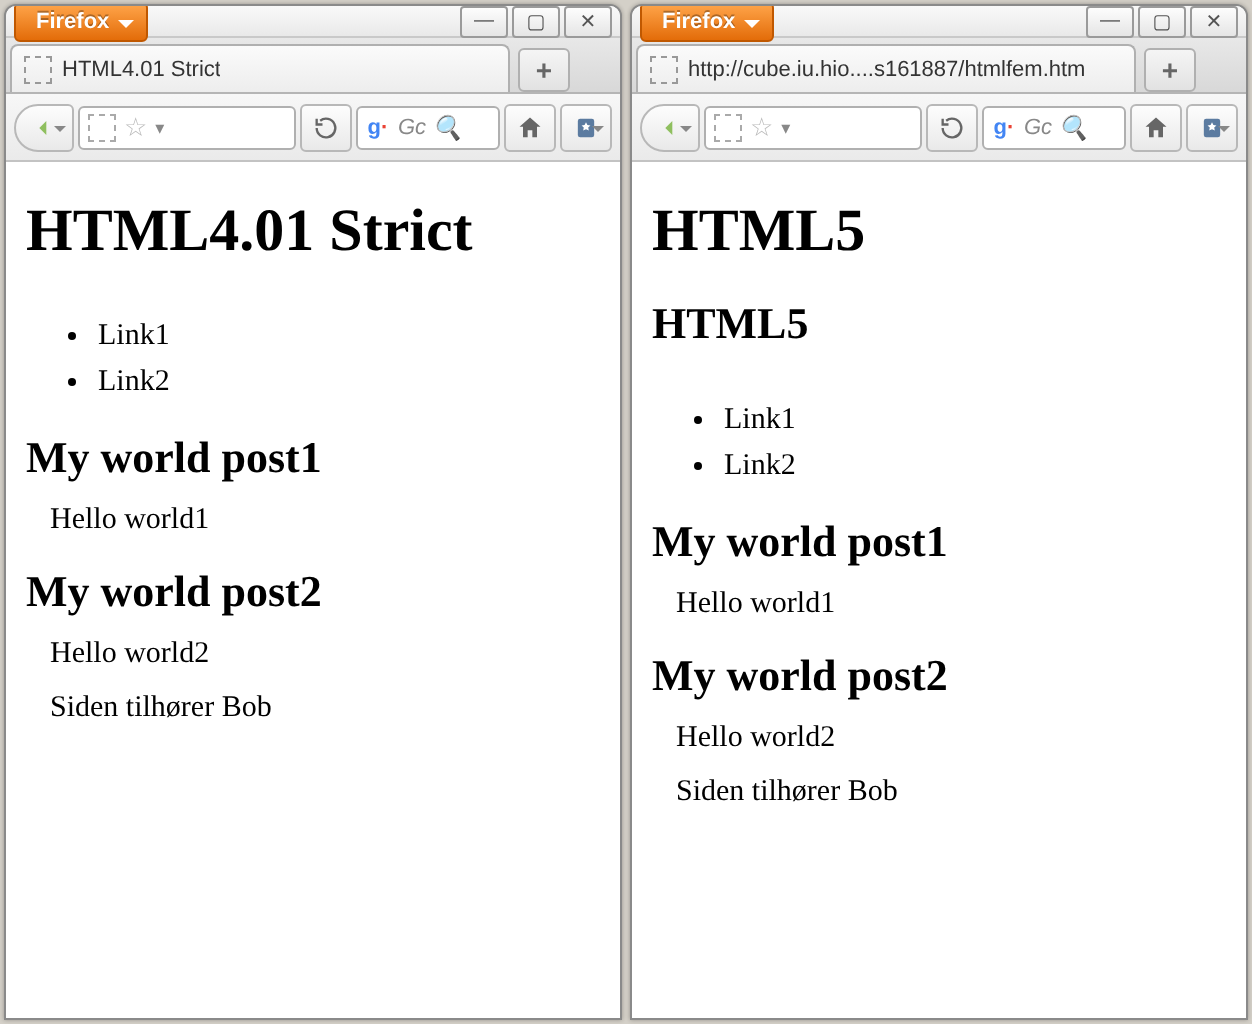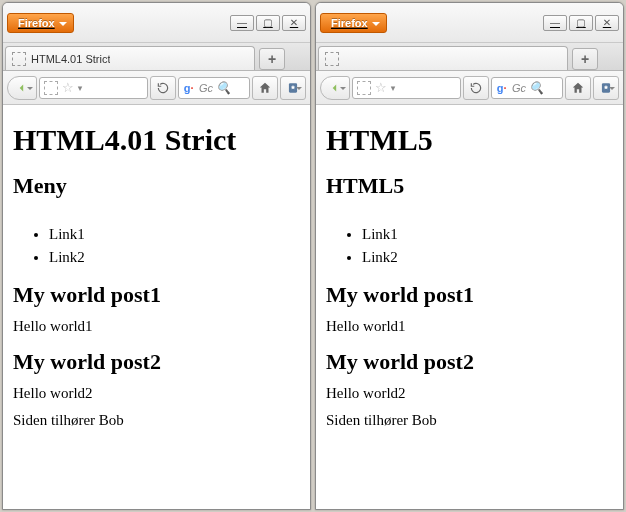--- a/index.html
+++ b/index.html
@@ -19,27 +19,26 @@
     flex: 1;
     background: #fff;
     border: 1px solid #8a8a8a;
     border-radius: 6px 6px 0 0;
     display: flex;
     flex-direction: column;
     overflow: hidden;
     box-shadow: 0 0 2px rgba(0,0,0,.3);
   }
   .titlebar {
-    height: 40px;
+    height: 16px;
     background: linear-gradient(#f9f9f9,#e9e9e9);
     border-bottom: 1px solid #c9c9c9;
     display: flex;
     align-items: center;
     padding: 0 4px;
-    text-decoration: underline;
   }
   .firefox-btn {
     background: linear-gradient(#ffa54a,#e36c09);
     color: #fff;
     font-weight: bold;
     font-size: 11px;
     padding: 3px 18px 3px 10px;
     border-radius: 3px;
     border: 1px solid #c05800;
     position: relative;
@@ -189,21 +188,21 @@
     background: #fff;
     padding: 8px 10px;
     font-family: "Times New Roman", serif;
     color: #000;
     overflow: auto;
   }
   .content h1 { font-size: 30px; margin: 10px 0 16px; font-weight: bold;}
   .content h2 { font-size: 22px; margin: 14px 0 10px; font-weight: bold;}
   .content ul { margin: 24px 0 14px 0; padding-left: 36px;}
   .content li { font-size: 15px; line-height: 1.5;}
-  .content p { font-size: 15px; margin: 10px 0;}
+  .content p { font-size: 15px; margin: 10px 12px;}
 </style>
 </head>
 <body>
 
 <div class="window">
   <div class="titlebar">
     <div class="firefox-btn">Firefox</div>
     <div class="win-controls">
       <div class="win-btn">—</div>
       <div class="win-btn">▢</div>
@@ -248,21 +247,20 @@
     </div>
     <div class="tb-btn drop">
       <svg viewBox="0 0 24 24">
           <rect x="5" y="4" width="14" height="16" rx="2" fill="#5b7ba0"></rect>
           <path fill="#fff" d="M12 7l1.2 2.4 2.6.4-1.9 1.8.5 2.6L12 13l-2.4 1.2.5-2.6-1.9-1.8 2.6-.4z"></path>
         </svg>
     </div>
   </div>
   <div class="content">
     <h1>HTML4.01 Strict</h1>
-    <h2>Meny</h2>
     <ul>
       <li>Link1</li>
       <li>Link2</li>
     </ul>
     <h2>My world post1</h2>
     <p>Hello world1</p>
     <h2>My world post2</h2>
     <p>Hello world2</p>
     <p>Siden tilhører Bob</p>
   </div>
@@ -273,20 +271,21 @@
     <div class="firefox-btn">Firefox</div>
     <div class="win-controls">
       <div class="win-btn">—</div>
       <div class="win-btn">▢</div>
       <div class="win-btn">✕</div>
     </div>
   </div>
   <div class="tabstrip">
     <div class="tab">
       <div class="tab-favicon"></div>
+      <span class="tab-title">http://cube.iu.hio....s161887/htmlfem.htm</span>
     </div>
     <div class="newtab">+</div>
   </div>
   <div class="toolbar">
     <div class="tb-btn back drop">
       <svg viewBox="0 0 24 24">
           <path fill="#8fbf5f" d="M14 6l-6 6 6 6z"></path>
         </svg>
     </div>
     <div class="urlbox">

